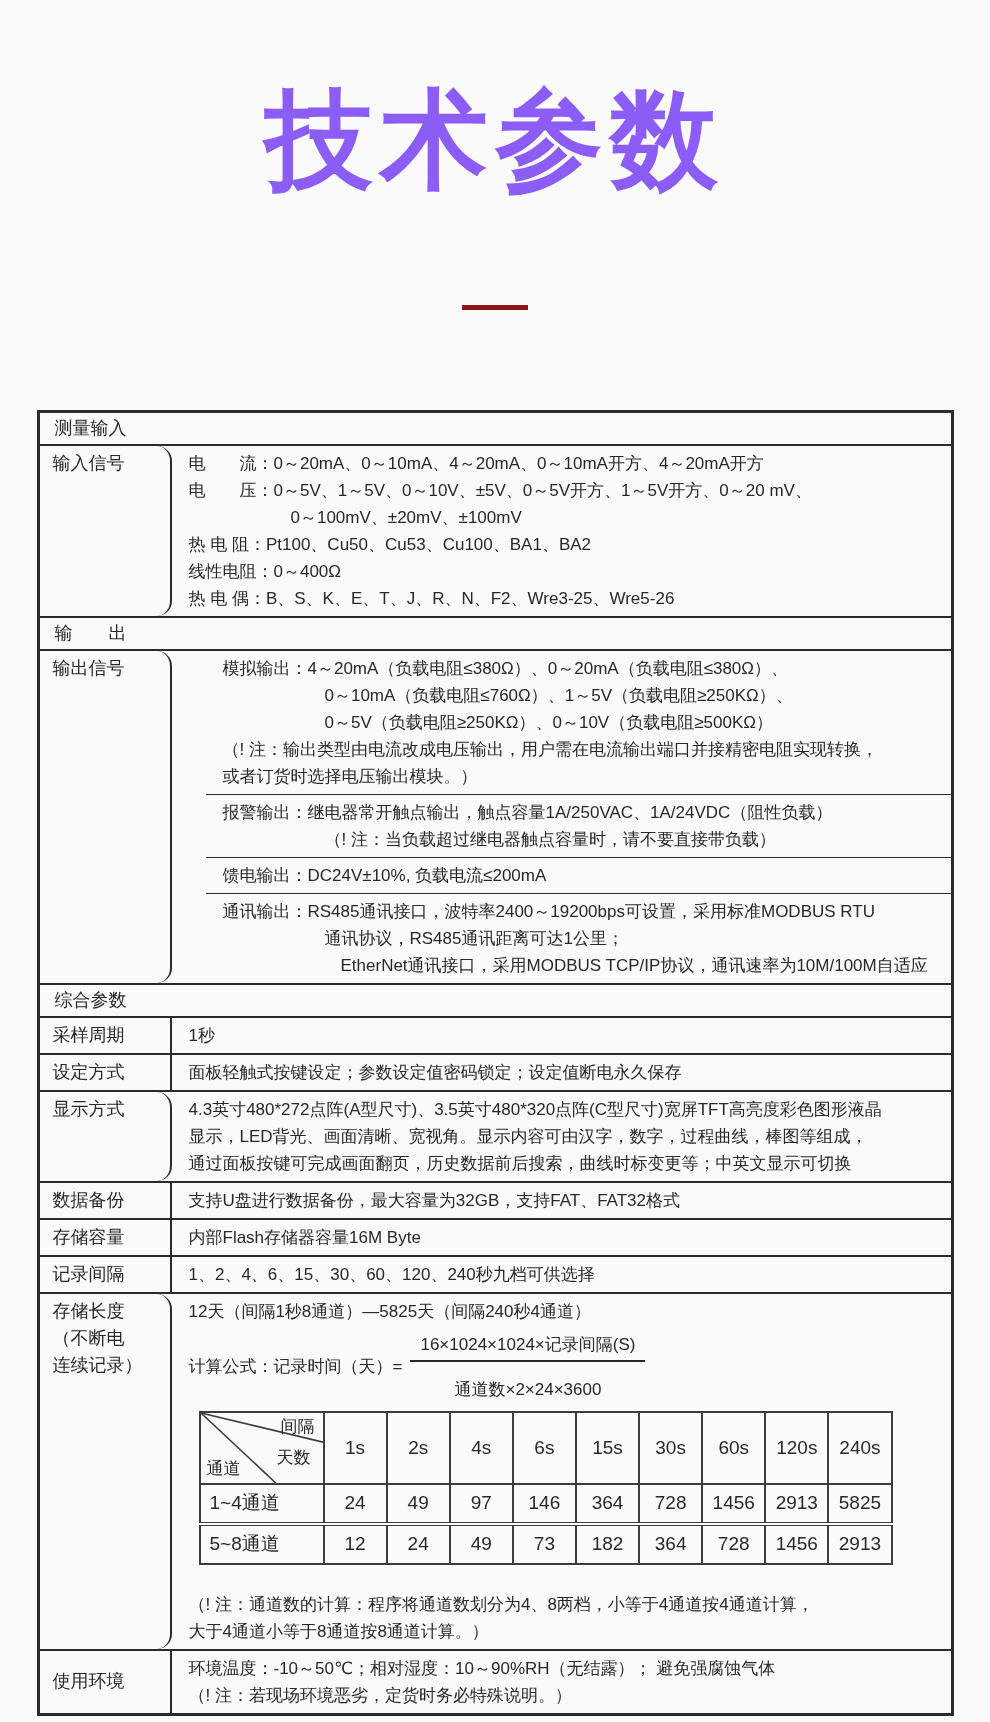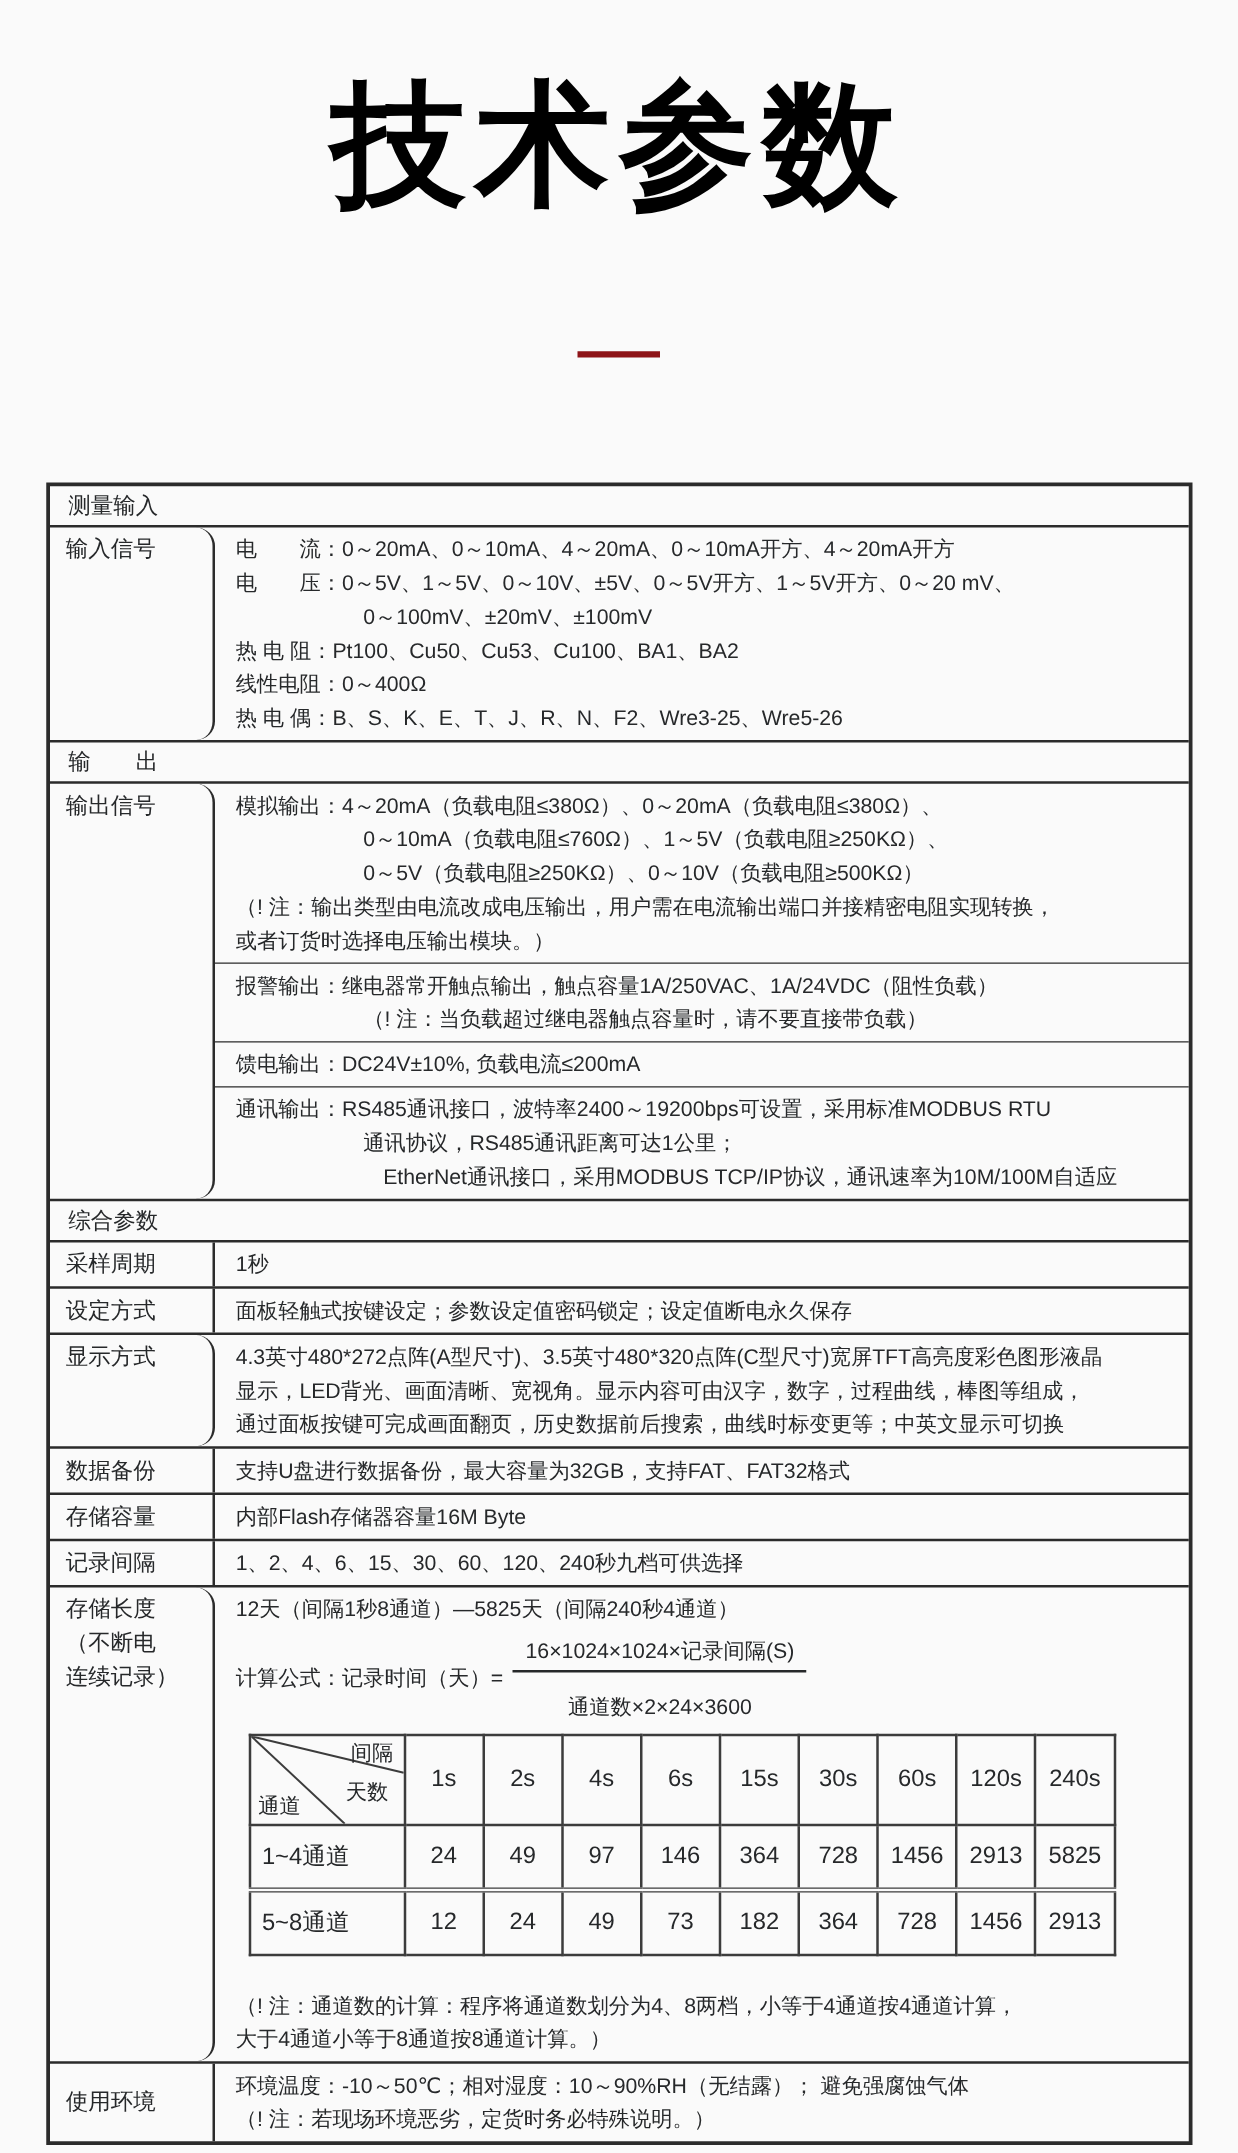--- a/index.html
+++ b/index.html
@@ -15,27 +15,27 @@
   }
   .page{
     width:990px; height:1722px;
     margin:0 auto;
     background:var(--bg);
     overflow:hidden;
     position:relative;
   }
   
   .title{
-    padding-top:56px;
+    padding-top:80px;
     text-align:center;
     font-size:108px;
     line-height:1.12;
     font-weight:bold;
     letter-spacing:7px;
-    color:#000000;
+    color:#8b5cf6;
   }
   .accent-bar{
     width:66px; height:5px;
     margin:104px auto 0 auto;
   }
   
   .spec-table{
     width:917px;
     margin:100px auto 0 auto;
     border:3px solid var(--line);
@@ -57,21 +57,21 @@
     line-height:27px;
     display:flex; align-items:center;
   }
   .lcell.top{ align-items:flex-start; padding-top:4px;border-radius:15px; }
   .lcell .multiline{ white-space:pre-line; }
   .ccell{
     flex:1 1 auto;
     padding:4px 10px 4px 17px;
     font-size:17px;
   }
-  .ccell.nopad{ padding:0; }
+  .ccell.nopad{ padding:0;margin-left:34px; }
   .ccell.vcenter{ display:flex; flex-direction:column; justify-content:center; }
   .line{ line-height:27px; }
   .ind{ padding-left:102px; }
   .ind2{ padding-left:118px; }
   .row-min64{ min-height:64px; }
   
   .sub{ padding:4px 10px 4px 17px; }
   .sub + .sub{ border-top:1.5px solid var(--line); }
   
   .formula{
@@ -92,21 +92,21 @@
     border-collapse:collapse;
     table-layout:fixed;
     width:694px;
     margin:8px 0 0 10px;
     font-size:19px;
   }
   .matrix td{
     border:2px solid #3c3c3c;
     text-align:center;
     vertical-align:middle;
-    height:52px;
+    height:40px;
     padding:0;
   }
   .matrix tr.hdr td{ height:72px; }
   .matrix tr.r1 td{ border-bottom:4px double #3c3c3c; }
   .matrix .mlab{ text-align:left; padding-left:9px; }
   .matrix .corner{
     position:relative;
     width:124px;
     padding:0;
   }

